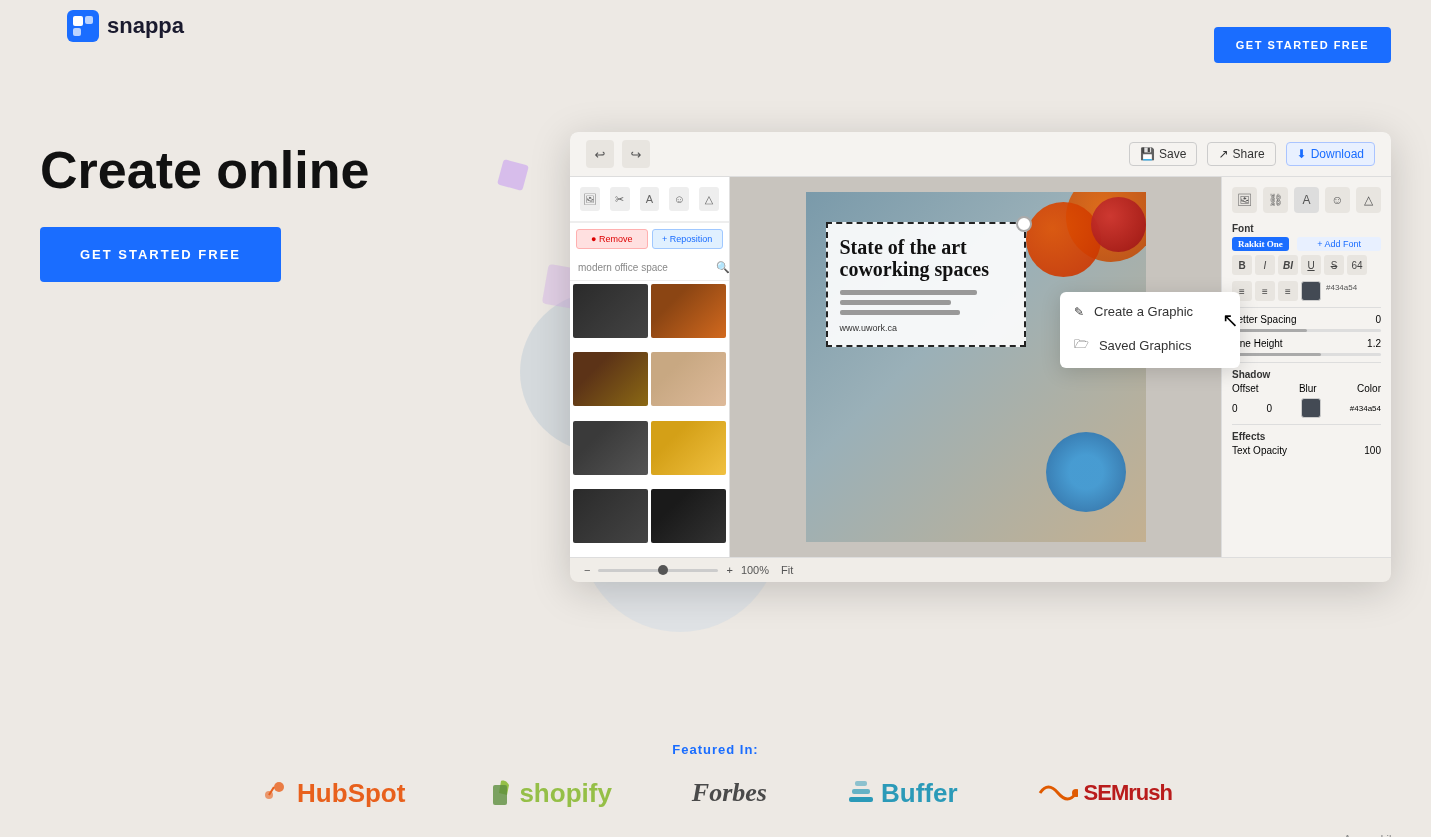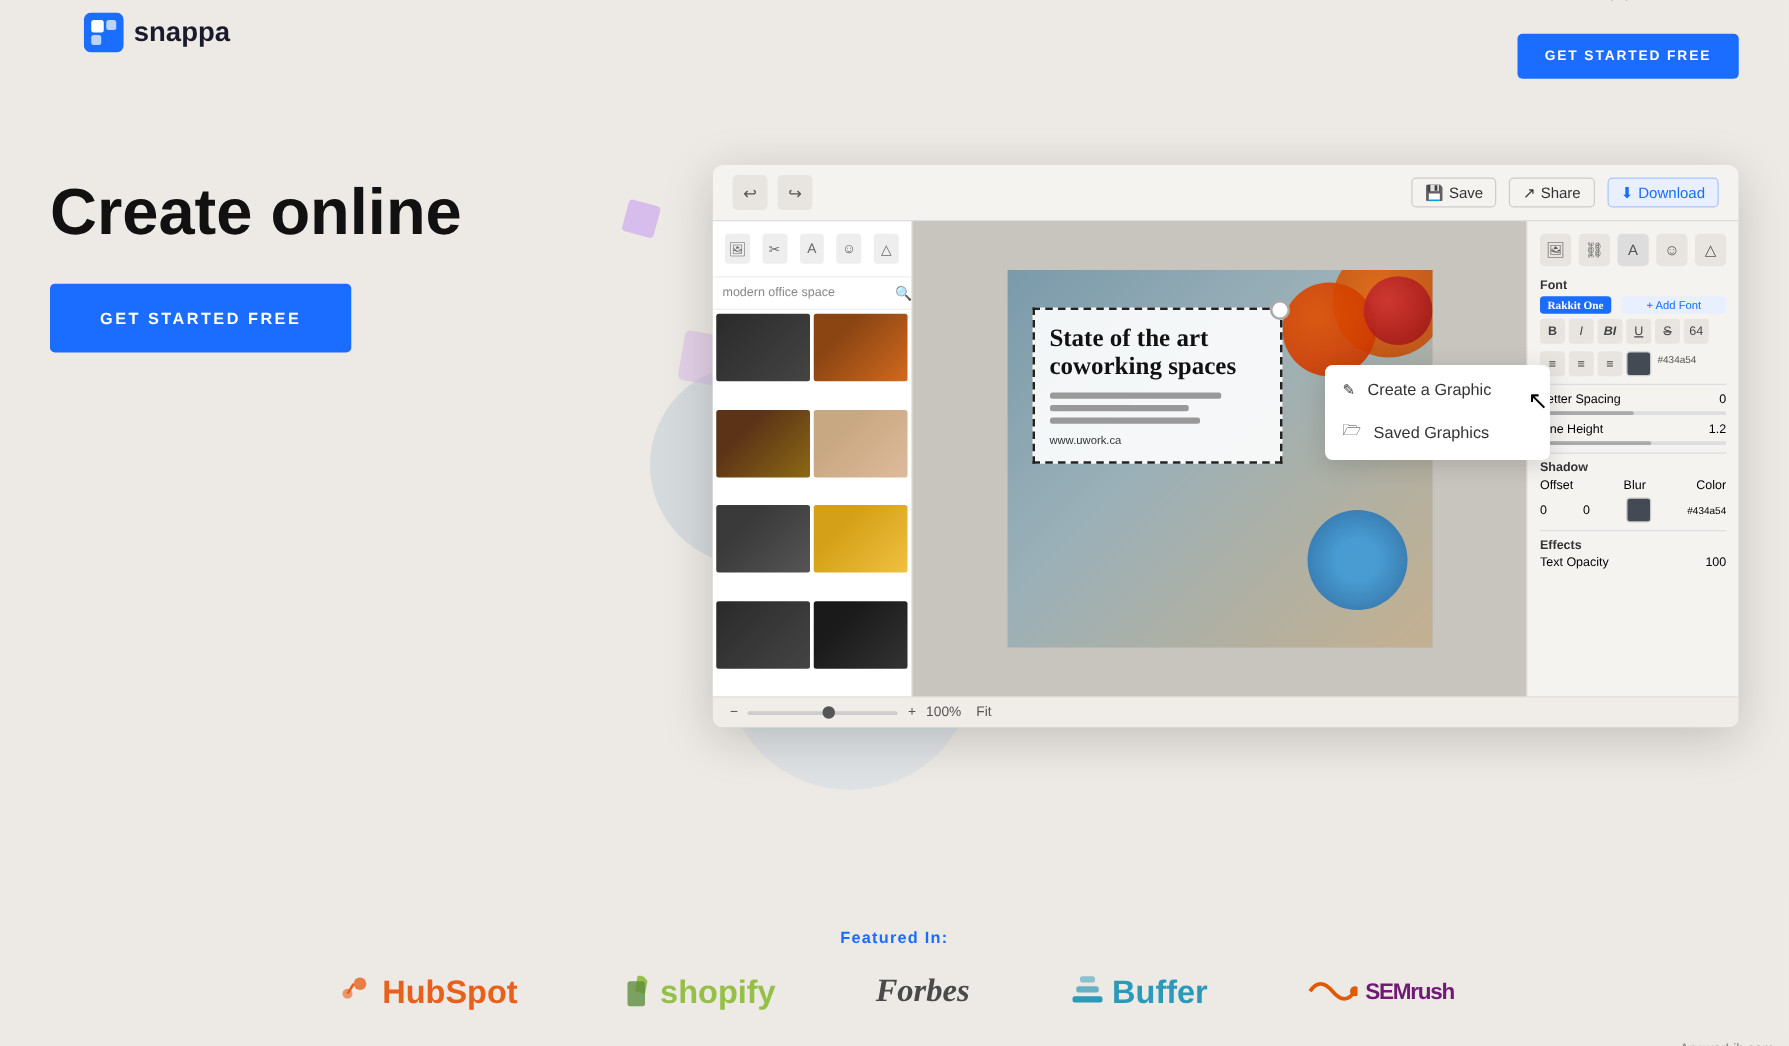--- a/index.html
+++ b/index.html
@@ -282,21 +282,21 @@
     .editor-canvas-area {
       flex: 1;
       background: #c8c4be;
       display: flex;
       align-items: center;
       justify-content: center;
       position: relative;
     }
     .canvas-card {
       width: 340px;
-      height: 302px;
+      height: 350px;
       background: #b8b0a8;
       position: relative;
       overflow: hidden;
     }
     .canvas-bg-image {
       position: absolute;
       inset: 0;
       background: linear-gradient(135deg, #7a9aaa 0%, #9ab0b8 40%, #c4b090 100%);
     }
     .canvas-overlay-orange {
@@ -548,21 +548,21 @@
       font-weight: 800;
       color: #444;
       display: flex;
       align-items: center;
       gap: 6px;
     }
     .brand-hubspot { color: #e8601c; }
     .brand-shopify { color: #95bf47; }
     .brand-forbes { color: #4a4a4a; font-family: Georgia, serif; font-style: italic; }
     .brand-buffer { color: #2b9ab8; }
-    .brand-semrush { color: #701a75; font-size: 18px; letter-spacing: -1px; }
+    .brand-semrush { color: #b91c1c; font-size: 22px; letter-spacing: -1px; }
 
     .answerlib {
       text-align: right;
       padding: 4px 12px;
       font-size: 11px;
       color: #888;
     }
   </style>
 </head>
 <body>
@@ -638,20 +638,24 @@
 
       <div class="editor-body">
 
         <div class="editor-left-panel">
           <div class="panel-icon-bar">
             <div class="panel-icon">🖼</div>
             <div class="panel-icon">✂</div>
             <div class="panel-icon">A</div>
             <div class="panel-icon">☺</div>
             <div class="panel-icon">△</div>
+          </div>
+          <div class="panel-actions">
+            <div class="panel-action-btn panel-action-remove">● Remove</div>
+            <div class="panel-action-btn panel-action-reposition">+ Reposition</div>
           </div>
           <div class="panel-search-bar">
             <input class="panel-search-input" type="text" value="modern office space" style="">
             <span style="font-size:11px;color:#888;">🔍</span>
           </div>
           <div class="panel-images">
             <div class="panel-img panel-img-dark"></div>
             <div class="panel-img panel-img-room1"></div>
             <div class="panel-img panel-img-room2"></div>
             <div class="panel-img panel-img-room3"></div>

